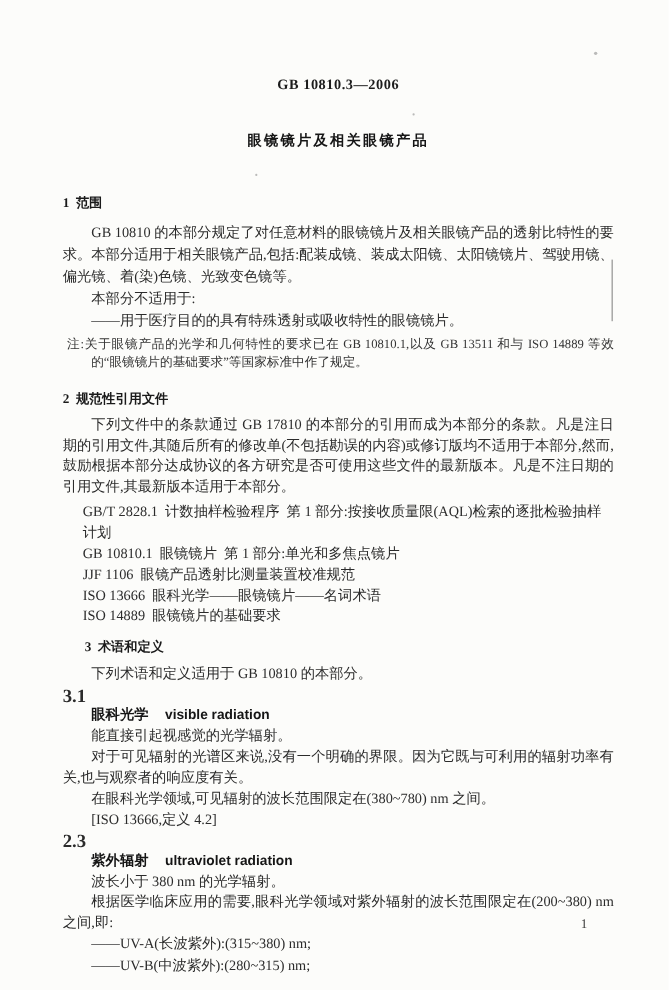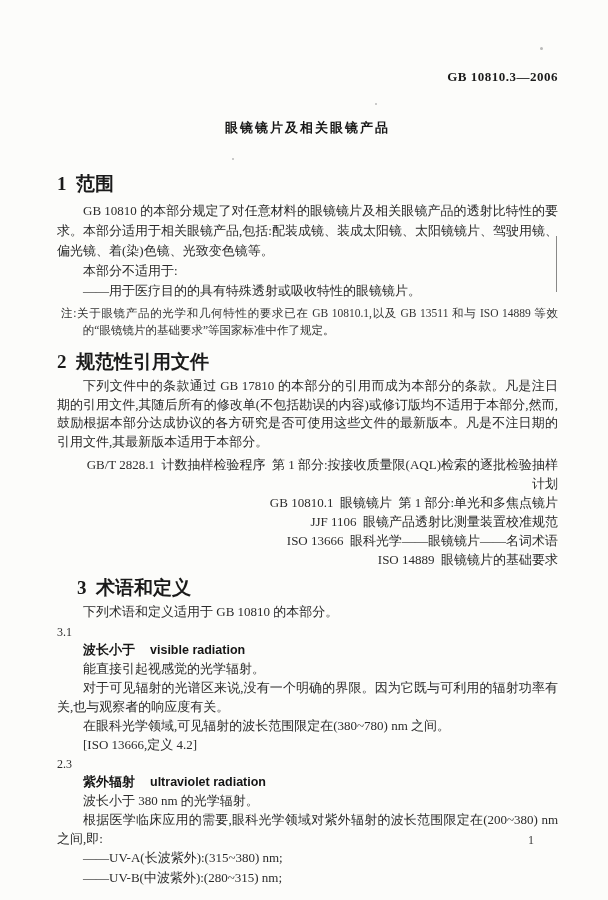--- a/index.html
+++ b/index.html
@@ -8,40 +8,40 @@
     width:608px;height:900px;
     background:#fcfcfa;
     font-family:"Liberation Serif","DejaVu Serif",serif;
     color:#2b2b2b;
     overflow:hidden;
     box-sizing:border-box;
   }
   .content{padding:0 50px 0 57px;}
   .std-no{
     padding-top:70px;
-    text-align:right;
+    text-align:center;
     font-weight:bold;
     font-size:13px;
     line-height:14px;
     letter-spacing:0.5px;
     color:#1c1c1c;
   }
   .doc-title{
     margin-top:30px;
     text-align:center;
     font-weight:bold;
     font-size:13px;
     line-height:27px;
     color:#161616;
     letter-spacing:2px;
   }
   .sec-heading{
     margin-top:34px;
     font-weight:bold;
-    font-size:19px;
+    font-size:12px;
     line-height:18px;
     color:#1a1a1a;
     white-space:pre-wrap;
   }
   .sec-heading.h2{margin-top:15px;}
   .sec-heading.h3{margin-top:10px;margin-left:20px;}
   .body-p{
     margin:8px 0 0 0;
     font-size:13px;
     line-height:20px;
@@ -66,26 +66,26 @@
     text-align:justify;
     color:#333;
   }
   .refs{margin:4px 0 0 0;}
   .ref-item{
     margin:0;
     font-size:13px;
     line-height:19px;
     padding-left:1.4em;
     white-space:pre-wrap;
-    text-align:right;
   }
   .term-num{
     margin:2px 0 0 0;
-    font-size:12px;
+    font-size:17px;
     line-height:17px;
+    font-weight:bold;
   }
   .term-line{
     margin:0;
     font-size:13px;
     line-height:18px;
     font-weight:bold;
     padding-left:2em;
     color:#151515;
   }
   .term-line .en{margin-left:1.2em;font-family:"Liberation Sans","DejaVu Sans",sans-serif;font-size:12.5px;}
@@ -139,21 +139,21 @@
       <p class="ref-item">GB 10810.1  眼镜镜片  第 1 部分:单光和多焦点镜片</p>
       <p class="ref-item">JJF 1106  眼镜产品透射比测量装置校准规范</p>
       <p class="ref-item">ISO 13666  眼科光学——眼镜镜片——名词术语</p>
       <p class="ref-item">ISO 14889  眼镜镜片的基础要求</p>
     </div>
 
     <div class="sec-heading h3">3  术语和定义</div>
     <p class="body-p tight">下列术语和定义适用于 GB 10810 的本部分。</p>
 
     <p class="term-num">3.1</p>
-    <p class="term-line"><span>波长小于</span><span class="en">visible radiation</span></p>
+    <p class="term-line"><span>眼科光学</span><span class="en">visible radiation</span></p>
     <p class="term-p">能直接引起视感觉的光学辐射。</p>
     <p class="term-p">对于可见辐射的光谱区来说,没有一个明确的界限。因为它既与可利用的辐射功率有关,也与观察者的响应度有关。</p>
     <p class="term-p">在眼科光学领域,可见辐射的波长范围限定在(380~780) nm 之间。</p>
     <p class="term-p">[ISO 13666,定义 4.2]</p>
 
     <p class="term-num">2.3</p>
     <p class="term-line"><span>紫外辐射</span><span class="en">ultraviolet radiation</span></p>
     <p class="term-p">波长小于 380 nm 的光学辐射。</p>
     <p class="term-p">根据医学临床应用的需要,眼科光学领域对紫外辐射的波长范围限定在(200~380) nm 之间,即:</p>
     <p class="dash-item">——UV-A(长波紫外):(315~380) nm;</p>

